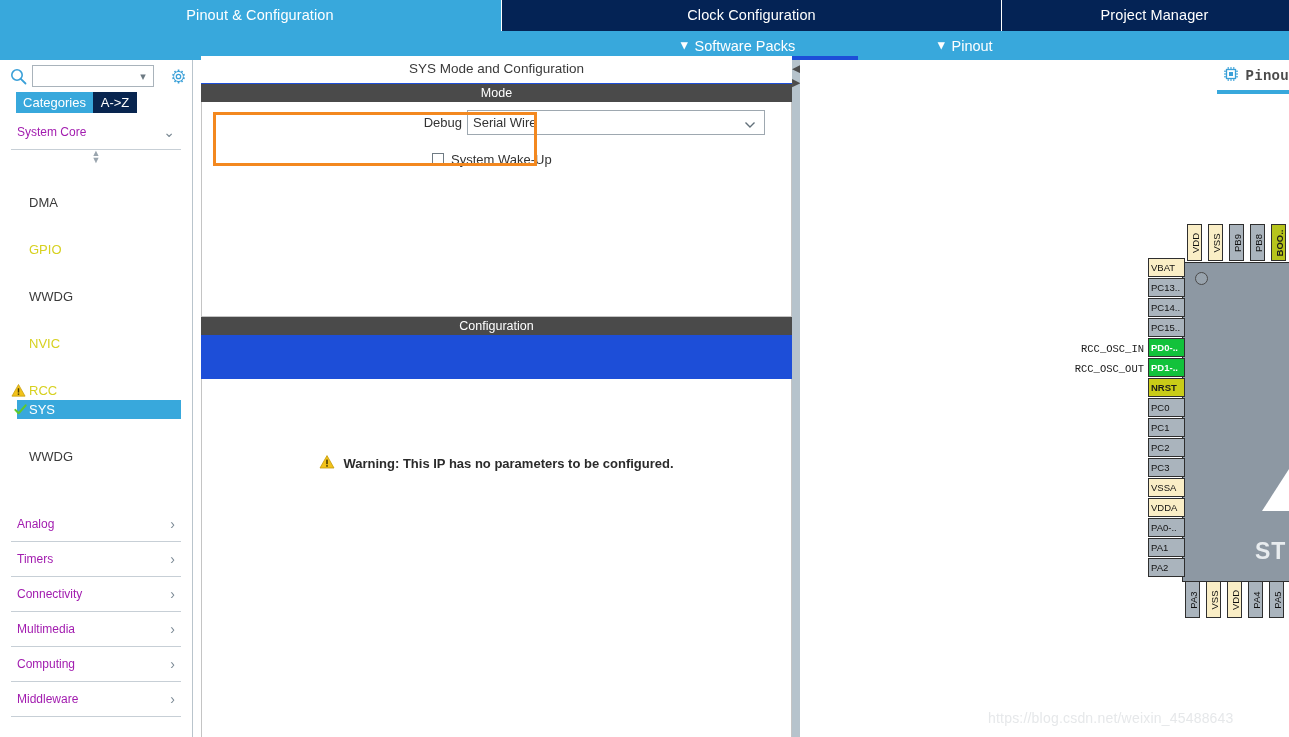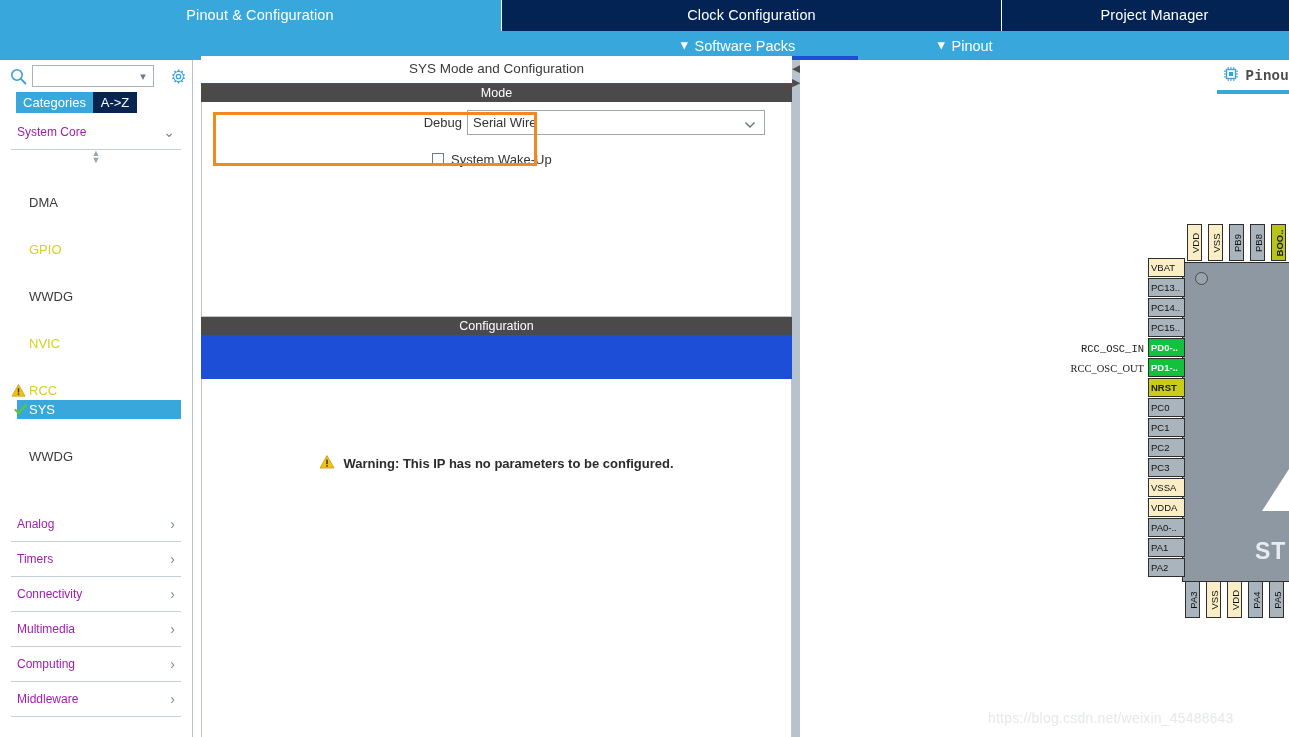--- a/index.html
+++ b/index.html
@@ -793,21 +793,21 @@
       <span>PA0-..</span>
     </div>
     <div class="pin hpin" style="left:348px; top:478px;">
       <span>PA1</span>
     </div>
     <div class="pin hpin" style="left:348px; top:498px;">
       <span>PA2</span>
     </div>
 
     <div class="pinlabel" style="left:222px; top:283px; width:122px;">RCC_OSC_IN</div>
-    <div class="pinlabel" style="left:222px; top:303px; width:122px;font-family:Liberation Serif, serif;">RCC_OSC_OUT</div>
+    <div class="pinlabel" style="left:222px; top:303px; width:122px;">RCC_OSC_OUT</div>
 
     <div class="pin vpin" style="left:385px; top:521px;">
       <span class="ptxt">PA3</span>
     </div>
     <div class="pin vpin power" style="left:406px; top:521px;">
       <span class="ptxt">VSS</span>
     </div>
     <div class="pin vpin power" style="left:427px; top:521px;">
       <span class="ptxt">VDD</span>
     </div>

